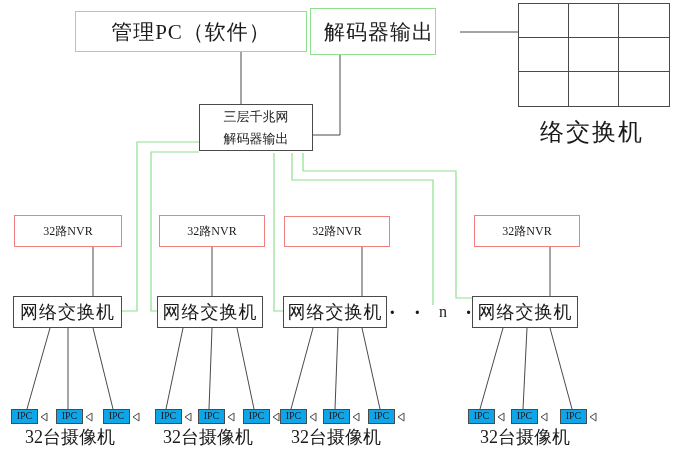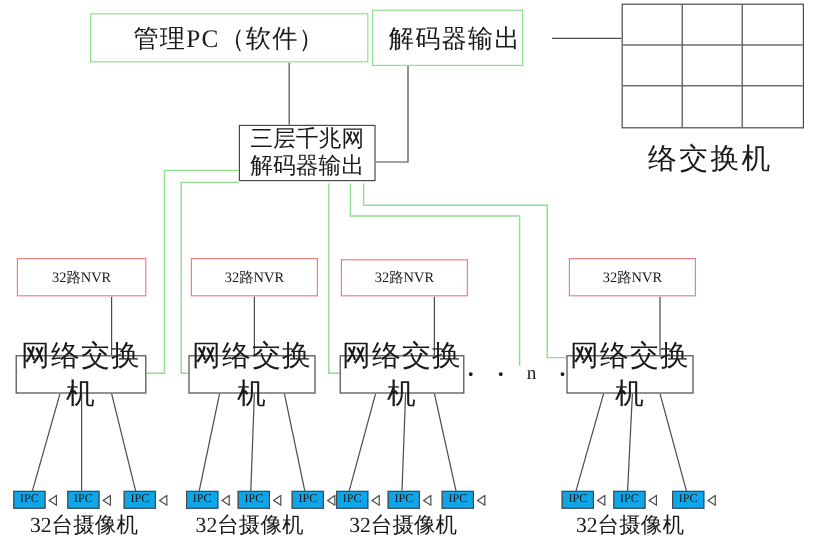--- a/index.html
+++ b/index.html
@@ -8,22 +8,22 @@
     font-family:"Liberation Serif","DejaVu Serif",serif;color:#1a1a1a;
   }
   #wires{position:absolute;left:0;top:0;}
   .ln-dark{fill:none;stroke:var(--line);stroke-width:1;}
   .ln-green{fill:none;stroke:var(--green);stroke-width:1.2;}
   .box{position:absolute;display:flex;align-items:center;justify-content:center;
        background:#fff;text-align:center;box-sizing:border-box;}
   .green-box{border:1px solid var(--green);font-size:21px;letter-spacing:1px;}
   .red-box{border:1px solid var(--red);font-size:12px;}
   .dark-box{border:1px solid var(--line);}
-  .core{flex-direction:column;font-size:19px;line-height:22px;}
-  .switch{font-size:24px;letter-spacing:1px;}
+  .core{flex-direction:column;font-size:13px;line-height:22px;}
+  .switch{font-size:18px;letter-spacing:1px;}
   .plain-label{position:absolute;white-space:nowrap;}
   .tv-grid{position:absolute;display:grid;background:#fff;
            grid-template-columns:repeat(3,1fr);grid-template-rows:repeat(3,1fr);
            border:1px solid var(--line);box-sizing:border-box;}
   .tv-cell{border-right:1px solid var(--line);border-bottom:1px solid var(--line);}
   .tv-cell:nth-child(3n){border-right:none;}
   .tv-cell:nth-child(n+7){border-bottom:none;}
   .ipc{position:absolute;display:flex;align-items:center;height:15px;}
   .ipc-box{width:25px;height:13px;border:1px solid var(--line);background:#0ea5e9;
            font-size:10px;line-height:12px;text-align:center;

